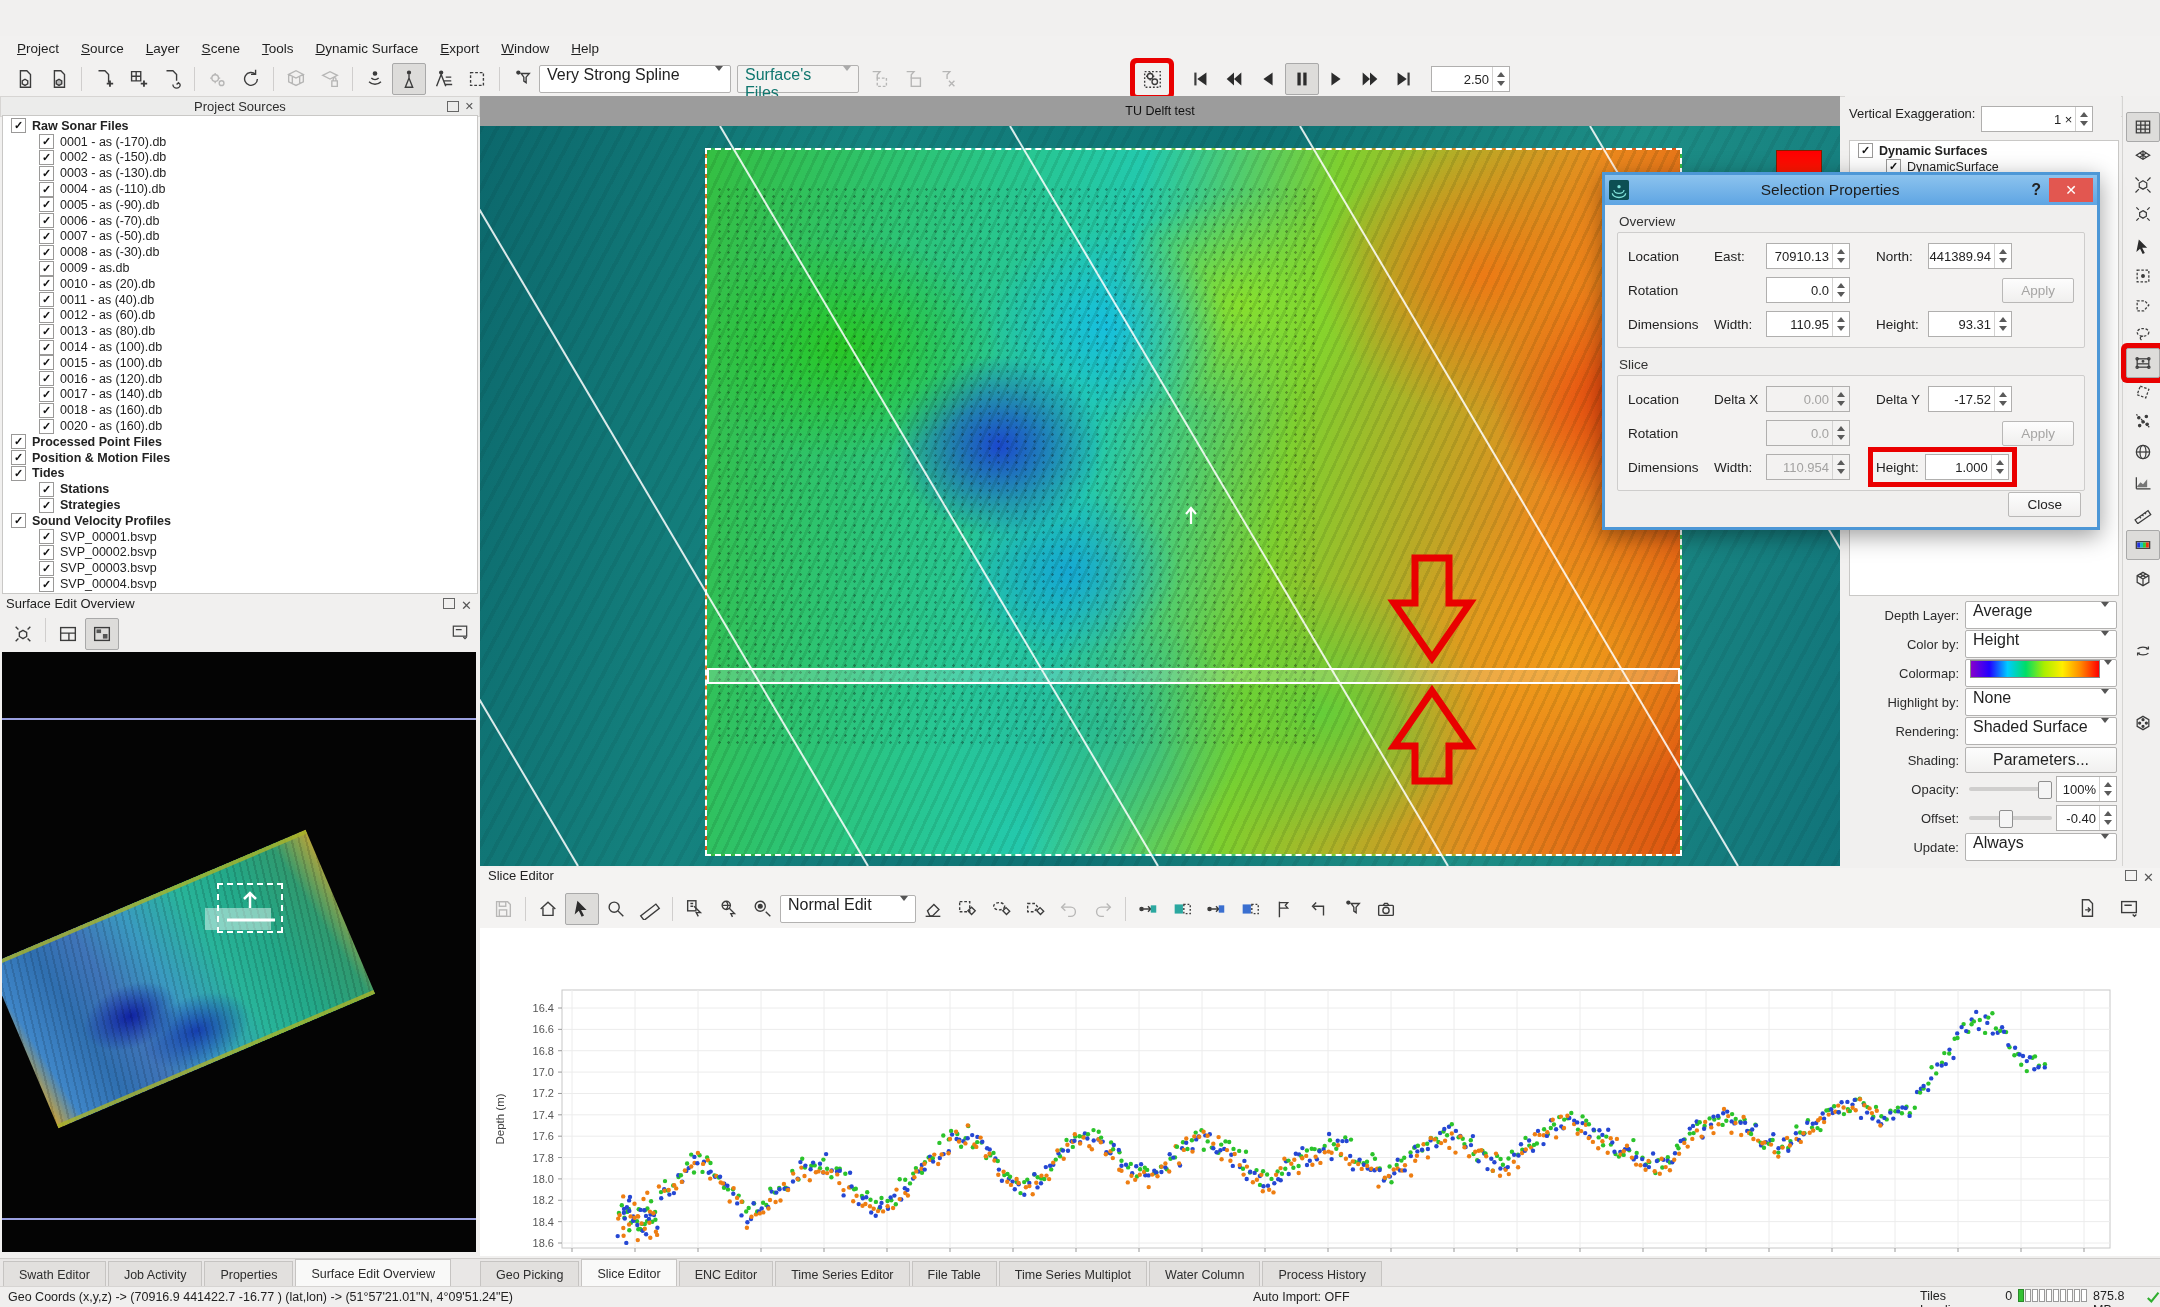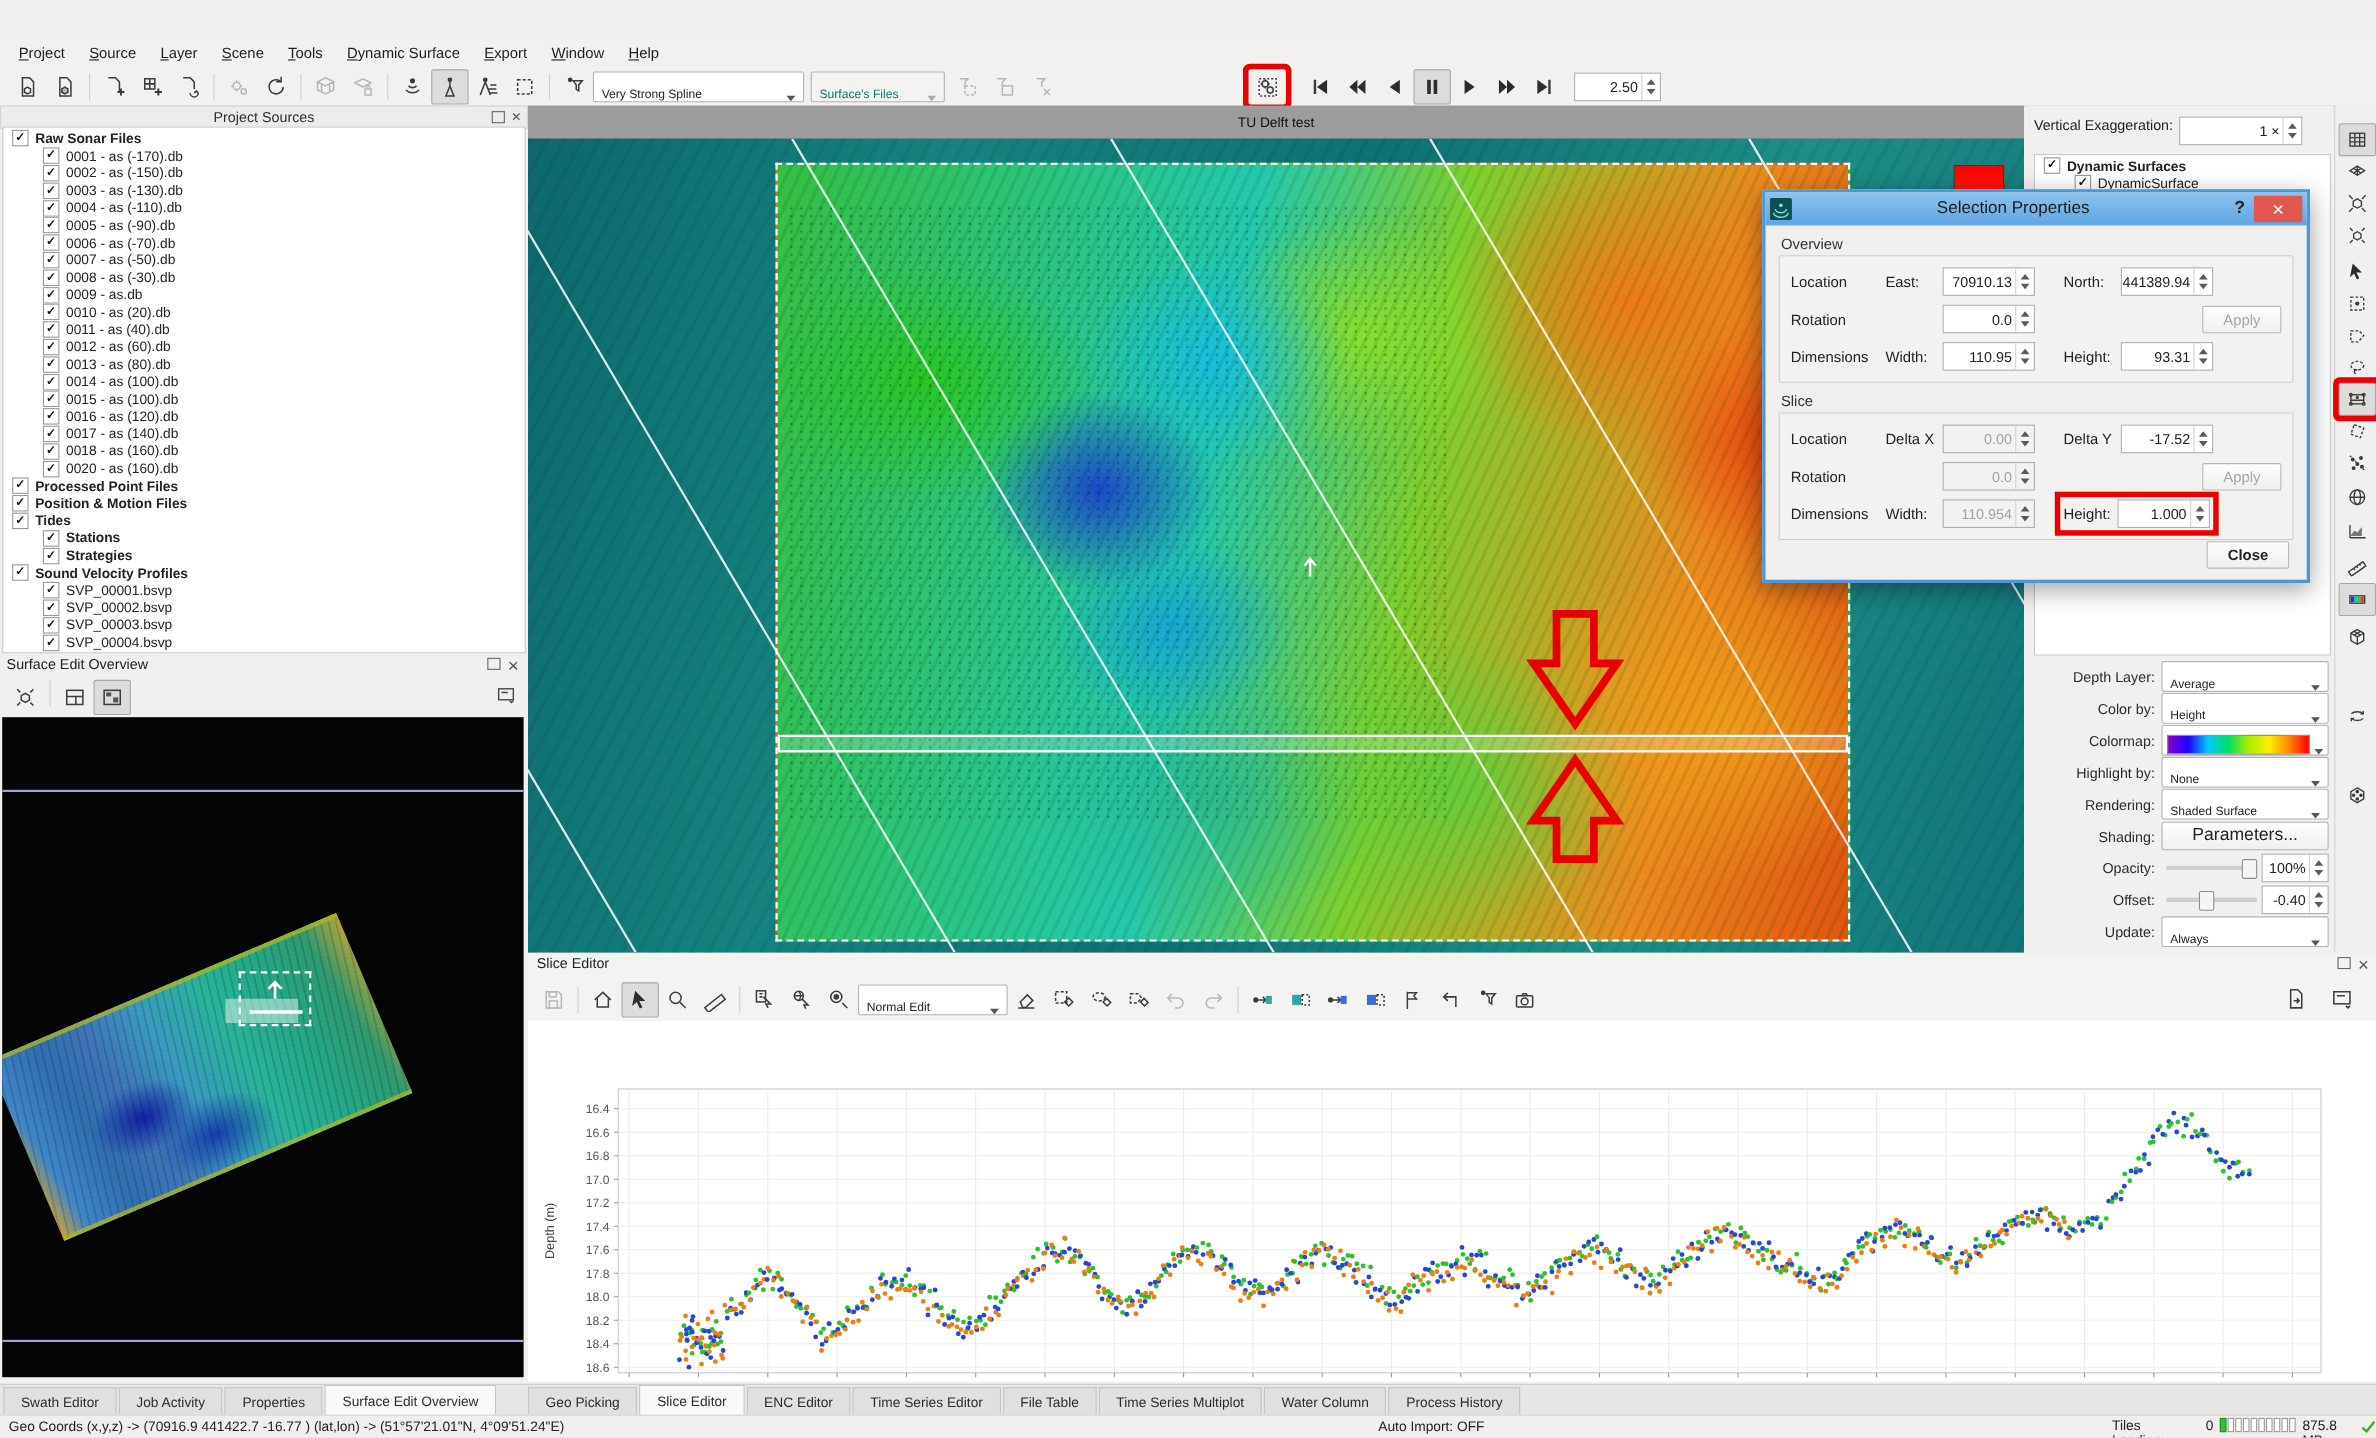--- a/index.html
+++ b/index.html
@@ -13,21 +13,21 @@
   #win-close{background:#d9d7d5;}
   #menubar{left:0;top:36px;width:2160px;height:26px;background:#f2f1f0;display:flex;align-items:center;padding-left:6px;}
   .mitem{padding:0 11px;height:26px;line-height:26px;font-size:13.5px;color:#1f1f1f;}
   .mitem .u{text-decoration:underline;}
   #maintoolbar{left:0;top:62px;width:2160px;height:34px;background:#f2f1f0;border-bottom:1px solid #d8d6d4;display:flex;align-items:center;padding-left:8px;}
   .tbtn{width:32px;height:30px;display:flex;align-items:center;justify-content:center;border:1px solid transparent;border-radius:2px;flex:0 0 auto;}
   .tbtn.pressed{background:#dddcda;border-color:#a9a9a9;}
   .tbtn.disabled svg{opacity:.32;}
   .vsep{width:1px;height:24px;background:#d0cecd;margin:0 5px;flex:0 0 auto;}
   .gap{flex:0 0 auto;}
-  .combo{background:#fff;border:1px solid #b3b2b1;border-radius:2px;height:26px;display:flex;align-items:flex-end;padding:0 7px;font-size:11px;flex:0 0 auto;position:relative;}
+  .combo{background:#fff;border:1px solid #b3b2b1;border-radius:2px;height:26px;display:flex;align-items:flex-start;padding:0 7px;font-size:16px;flex:0 0 auto;position:relative;}
   .combo .arr{margin-left:auto;width:0;height:0;border-left:4px solid transparent;border-right:4px solid transparent;border-top:5px solid #555;}
   .combo.disabled{background:#f4f3f2;color:#0f766e;}
   .combo.disabled .arr{border-top-color:#aaa;}
   .spin{position:relative;background:#fff;border:1px solid #b0afae;height:26px;display:flex;align-items:center;justify-content:flex-end;padding-right:20px;font-size:13px;box-sizing:border-box;}
   .spin.disabled{background:#f3f2f1;color:#a3a2a1;}
   .spin .arrs{position:absolute;right:0;top:0;bottom:0;width:16px;border-left:1px solid #d3d2d1;display:flex;flex-direction:column;align-items:center;justify-content:space-evenly;}
   .tri-up{width:0;height:0;border-left:4px solid transparent;border-right:4px solid transparent;border-bottom:5px solid #5a5a5a;}
   .tri-dn{width:0;height:0;border-left:4px solid transparent;border-right:4px solid transparent;border-top:5px solid #5a5a5a;}
   .red-annot{box-shadow:0 0 0 5px #e90000;}
   
@@ -2150,21 +2150,21 @@
           <div class="spin w86">
               <span>1.000</span>
               <span class="arrs">
                 <span class="tri-up"></span>
                 <span class="tri-dn"></span>
               </span>
             </div>
         </span>
       </div>
     </div>
-    <span class="dbtn abs" style="right:16px;bottom:10px;font-weight:bold;">Close</span>
+    <span class="dbtn abs" style="right:16px;bottom:10px;">Close</span>
   </div>
 
   <div id="tabbar" class="abs">
     <div class="tabgroup" id="tabs-left" style="left:3px;">
         <div class="tab">Swath Editor</div>
         <div class="tab">Job Activity</div>
         <div class="tab">Properties</div>
         <div class="tab active">Surface Edit Overview</div>
       </div>
     <div class="tabgroup" id="tabs-right" style="left:480px;">

